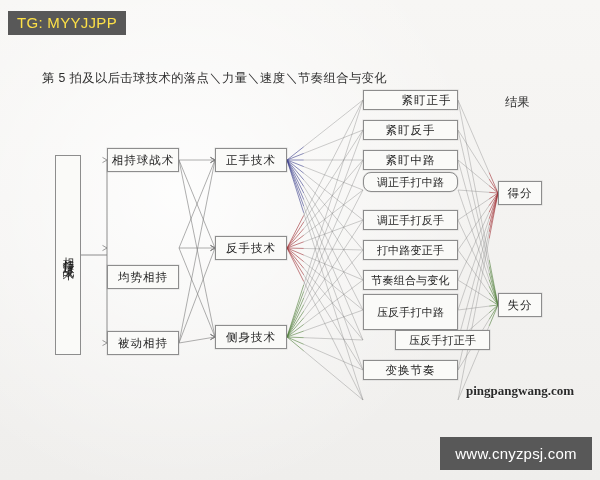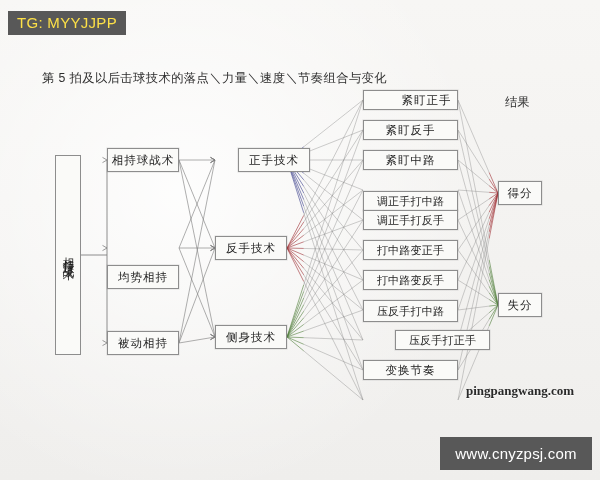--- a/index.html
+++ b/index.html
@@ -282,52 +282,52 @@
   <div class="node" style="left:107px;top:148px;width:72px;height:24px;">
     <span>相持球战术</span>
   </div>
   <div class="node" style="left:107px;top:236px;width:72px;height:24px;margin-top:29px;">
     <span>均势相持</span>
   </div>
   <div class="node" style="left:107px;top:331px;width:72px;height:24px;">
     <span>被动相持</span>
   </div>
 
-  <div class="node" style="left:215px;top:148px;width:72px;height:24px;margin-left:23px;">
+  <div class="node" style="left:215px;top:148px;width:72px;height:24px;">
     <span>正手技术</span>
   </div>
   <div class="node" style="left:215px;top:236px;width:72px;height:24px;">
     <span>反手技术</span>
   </div>
   <div class="node" style="left:215px;top:325px;width:72px;height:24px;">
     <span>侧身技术</span>
   </div>
 
   <div class="node" style="left:363px;top:90px;width:95px;height:20px;padding-left:32px;">
     <span>紧盯正手</span>
   </div>
   <div class="node" style="left:363px;top:120px;width:95px;height:20px;">
     <span>紧盯反手</span>
   </div>
   <div class="node" style="left:363px;top:150px;width:95px;height:20px;">
     <span>紧盯中路</span>
   </div>
-  <div class="node tight" style="left:363px;top:191px;width:95px;height:20px;">
+  <div class="node tight" style="left:363px;top:172px;width:95px;height:20px;border-radius:8px;">
     <span>调正手打中路</span>
   </div>
   <div class="node tight" style="left:363px;top:210px;width:95px;height:20px;">
     <span>调正手打反手</span>
   </div>
   <div class="node tight" style="left:363px;top:240px;width:95px;height:20px;">
     <span>打中路变正手</span>
   </div>
   <div class="node tight" style="left:363px;top:270px;width:95px;height:20px;">
-    <span>打中路变反手</span>
-  </div>
-  <div class="node tight" style="left:363px;top:300px;width:95px;height:22px;">
+    <span>节奏组合与变化</span>
+  </div>
+  <div class="node tight" style="left:363px;top:294px;width:95px;height:36px;">
     <span>压反手打中路</span>
   </div>
   <div class="node tight" style="left:363px;top:330px;width:95px;height:20px;margin-left:32px;">
     <span>压反手打正手</span>
   </div>
   <div class="node" style="left:363px;top:360px;width:95px;height:20px;">
     <span>变换节奏</span>
   </div>
 
   <div class="node" style="left:498px;top:181px;width:44px;height:24px;">

